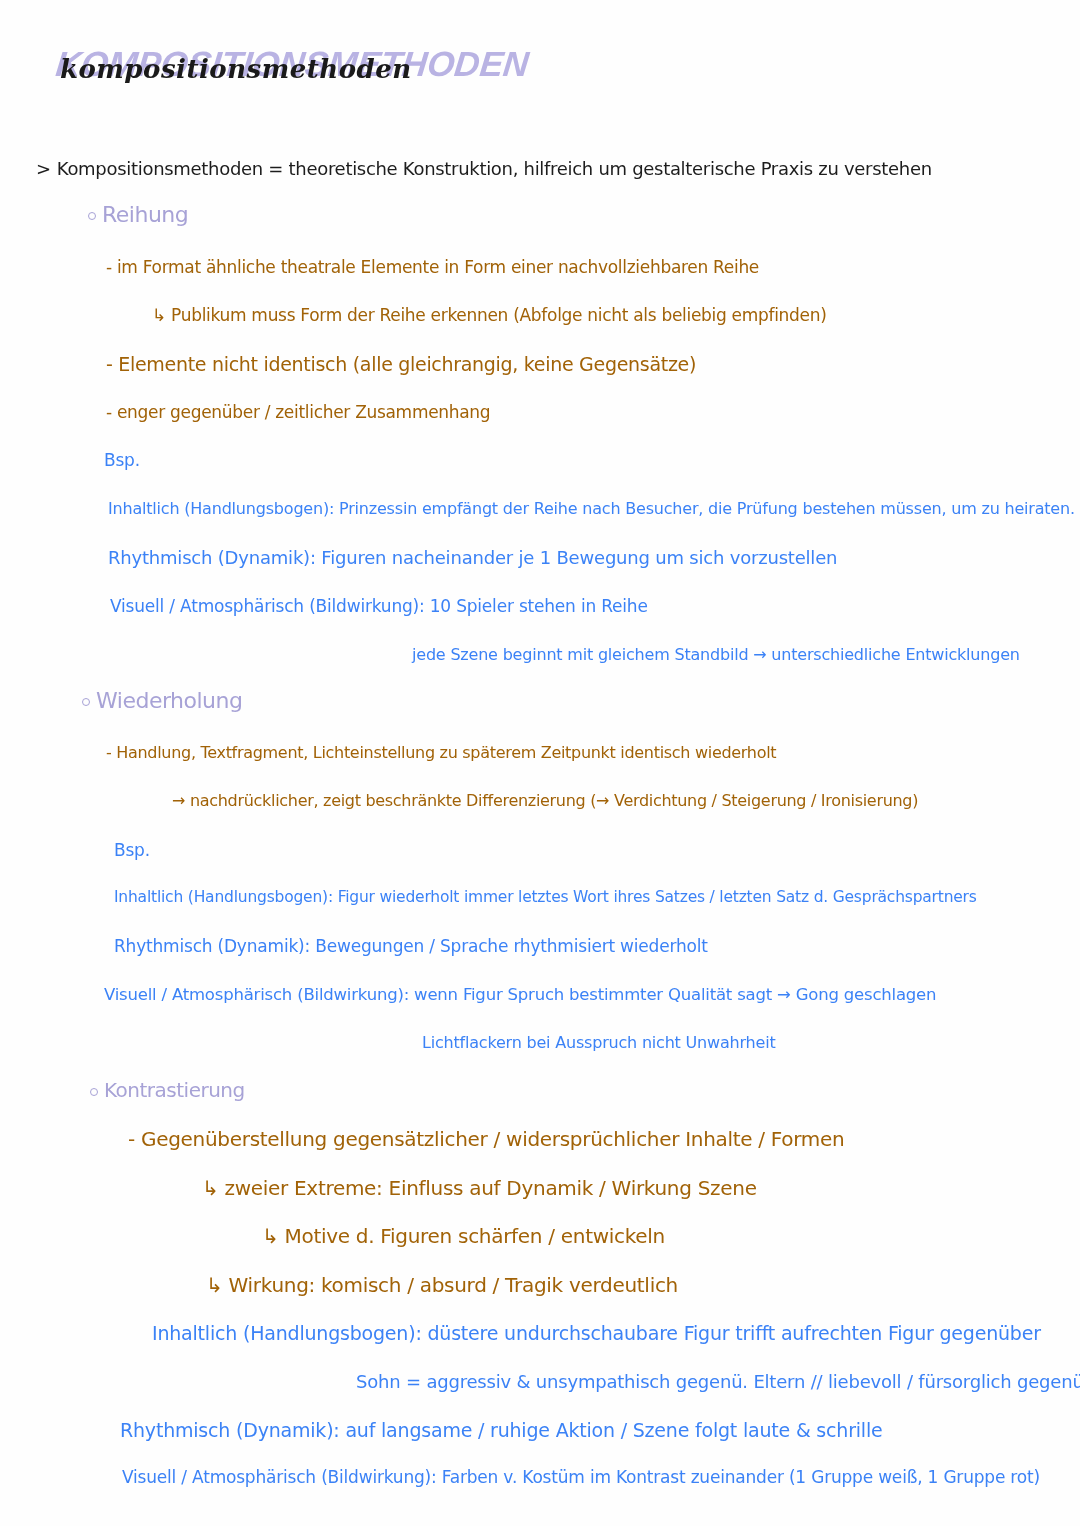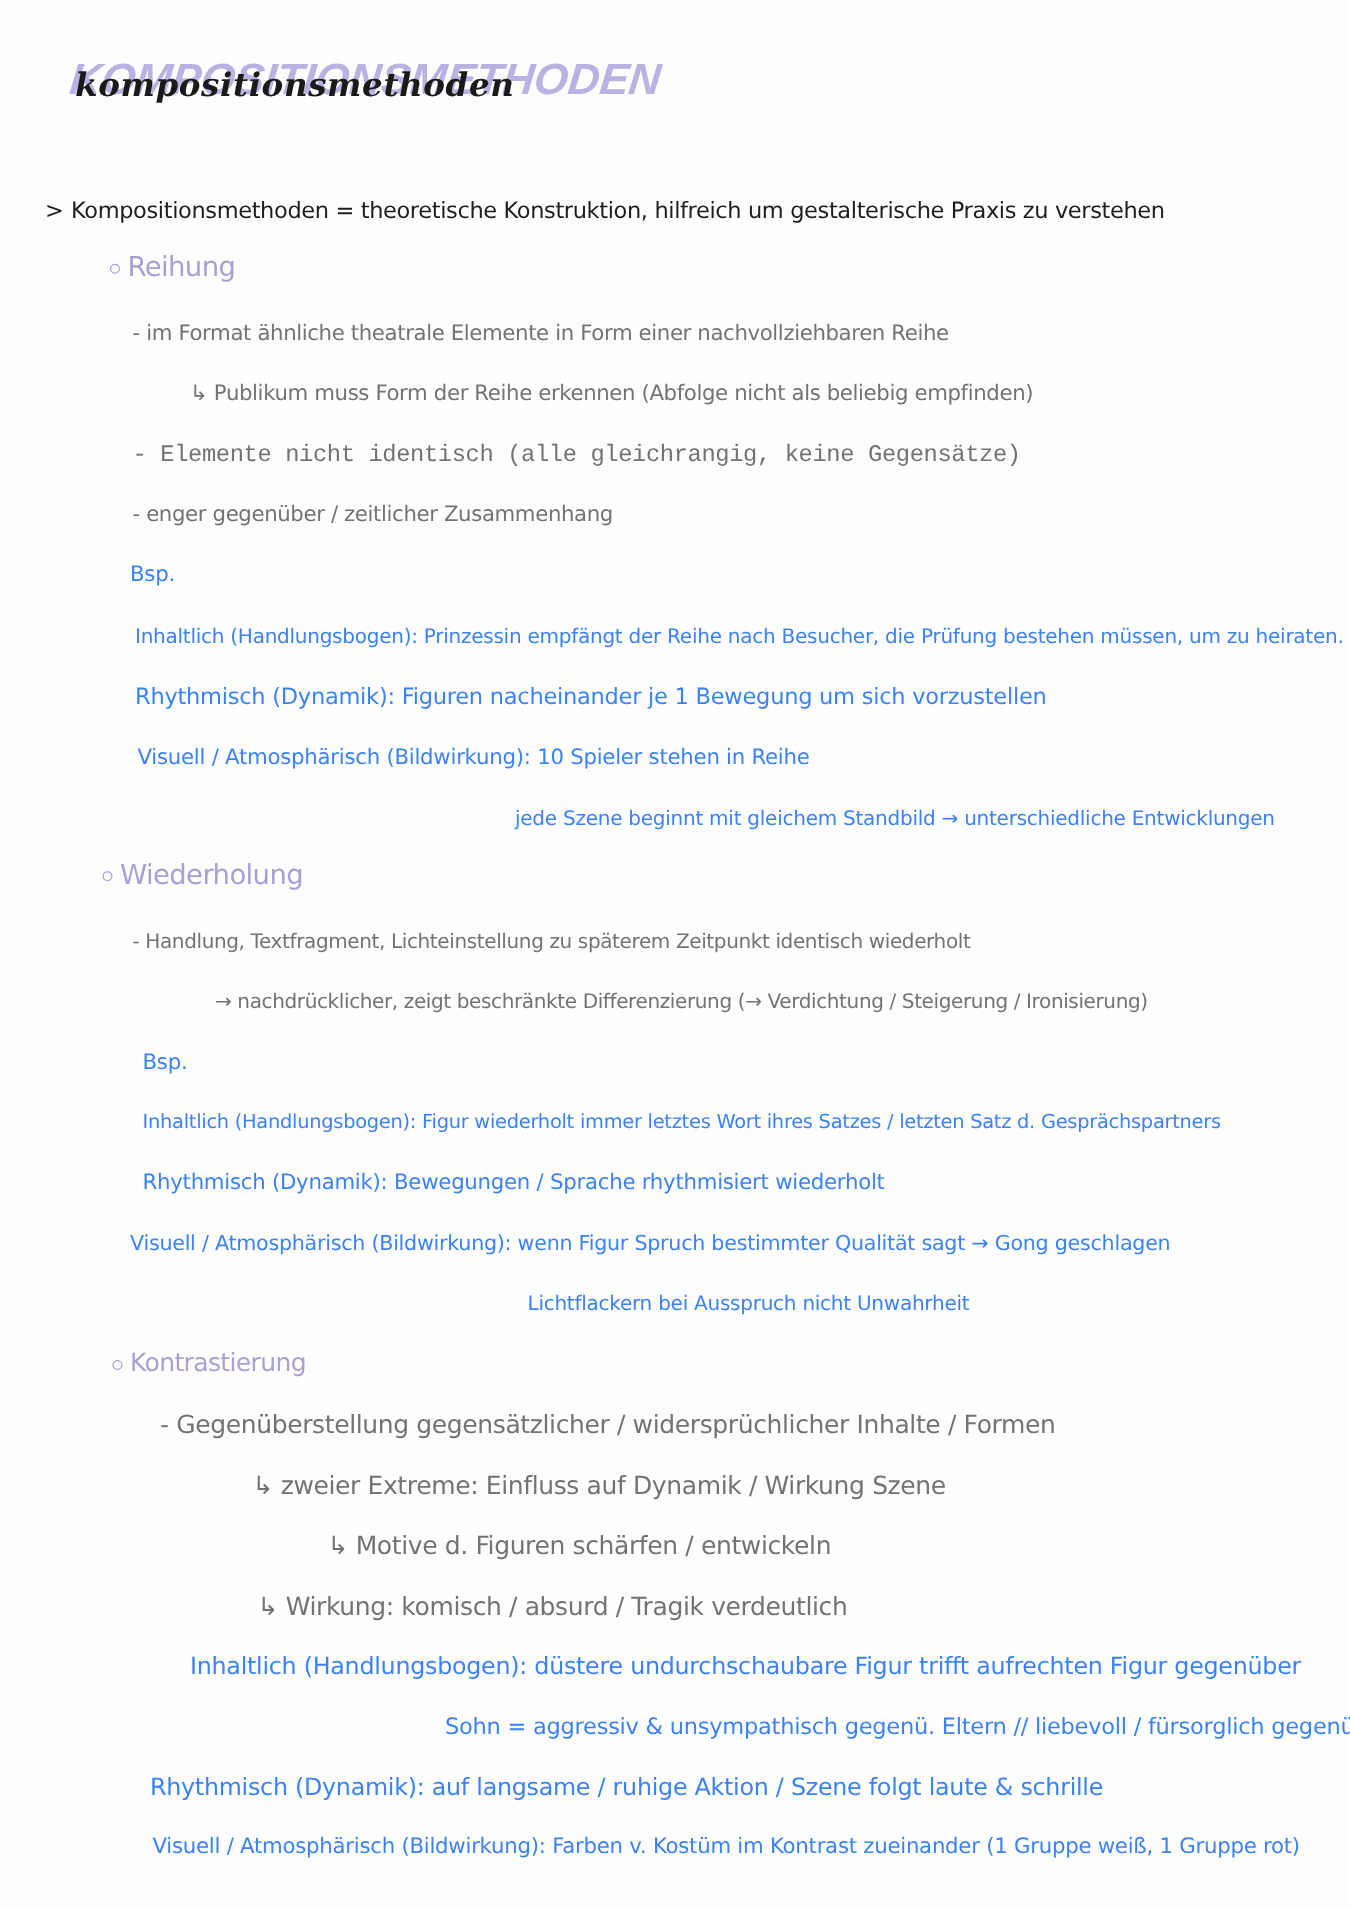--- a/index.html
+++ b/index.html
@@ -23,21 +23,21 @@
   .title-fg {
     position: absolute; left: 4px; top: 10px;
     font-family: "DejaVu Serif", serif;
     font-style: italic; font-size: 26px; font-weight: bold;
     color: #1a1a1a; white-space: nowrap; letter-spacing: 0.5px;
   }
   .line {
     position: absolute; white-space: nowrap;
     font-family: "DejaVu Sans", sans-serif;
   }
-  .black { color: #737373; font-size: 17px; letter-spacing: -0.3px; }
+  .black { color: #a16207; font-size: 17px; letter-spacing: -0.3px; }
   .grey { color: #3b82f6; font-size: 17px; letter-spacing: -0.2px; }
   .heading { color: #a7a2d6; font-size: 22px; letter-spacing: -0.5px; }
   .intro { color: #1d1d1d; font-size: 18px; letter-spacing: -0.3px; }
   .big { font-size: 20px; }
   .bullet-dot {
     display: inline-block; width: 6px; height: 6px;
     border: 1.5px solid currentColor; border-radius: 50%;
     margin-right: 6px; vertical-align: middle;
   }
   .mark { margin-right: 6px; }
@@ -54,21 +54,21 @@
 
   <div class="line intro" style="left:36px; top:158px;">
     <span class="mark">&gt;</span><span>Kompositionsmethoden = theoretische Konstruktion, hilfreich um gestalterische Praxis zu verstehen</span>
   </div>
 
   <div class="line heading" style="left:88px; top:202px;">
     <span class="bullet-dot"></span><span>Reihung</span>
   </div>
   <div class="line black" style="left:106px; top:257px;">- im Format ähnliche theatrale Elemente in Form einer nachvollziehbaren Reihe</div>
   <div class="line black" style="left:152px; top:305px;">↳ Publikum muss Form der Reihe erkennen (Abfolge nicht als beliebig empfinden)</div>
-  <div class="line black" style="left:106px; top:353px; font-size:19px;font-family:Liberation Mono, monospace;">- Elemente nicht identisch (alle gleichrangig, keine Gegensätze)</div>
+  <div class="line black" style="left:106px; top:353px; font-size:19px;">- Elemente nicht identisch (alle gleichrangig, keine Gegensätze)</div>
   <div class="line black" style="left:106px; top:402px;">- enger gegenüber / zeitlicher Zusammenhang</div>
   <div class="line grey" style="left:104px; top:450px;">Bsp.</div>
   <div class="line grey" style="left:108px; top:499px; font-size:16px;">Inhaltlich (Handlungsbogen): Prinzessin empfängt der Reihe nach Besucher, die Prüfung bestehen müssen, um zu heiraten.</div>
   <div class="line grey" style="left:108px; top:547px; font-size:18px;">Rhythmisch (Dynamik): Figuren nacheinander je 1 Bewegung um sich vorzustellen</div>
   <div class="line grey" style="left:110px; top:596px;">Visuell / Atmosphärisch (Bildwirkung): 10 Spieler stehen in Reihe</div>
   <div class="line grey" style="left:412px; top:645px; font-size:16px;">jede Szene beginnt mit gleichem Standbild → unterschiedliche Entwicklungen</div>
 
   <div class="line heading" style="left:82px; top:688px;">
     <span class="bullet-dot"></span><span>Wiederholung</span>
   </div>

